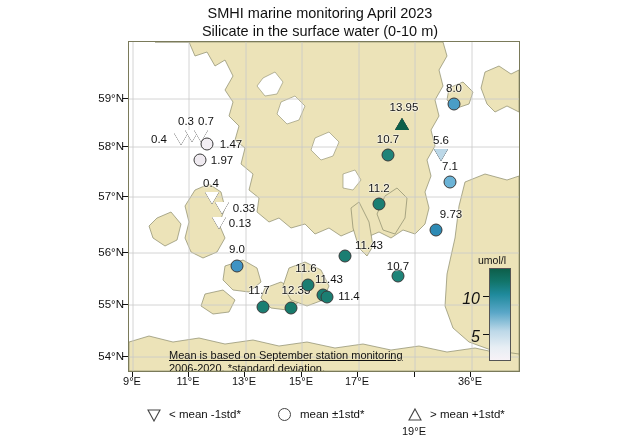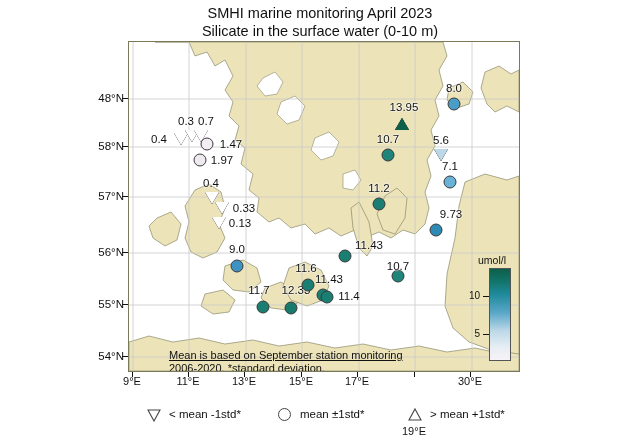--- a/index.html
+++ b/index.html
@@ -30,21 +30,21 @@
   .stlabel{position:absolute;font-size:11.5px;color:#111;white-space:nowrap;
            transform:translate(-50%,-100%);text-shadow:0 0 2px #fff,0 0 2px #fff,0 0 2px #fff;}
 
   
   #cbar{position:absolute;left:489px;top:268px;width:22px;height:93px;
         border:1px solid #555;box-sizing:border-box;
         background:linear-gradient(to top,#f7f2f7 0%,#e7eef4 14%,#bcd8e8 32%,
                    #5aa7c8 52%,#1f8a9c 72%,#12756b 86%,#0d5f4a 100%);}
   #cbar-title{position:absolute;left:478px;top:254px;font-size:10.5px;color:#111;}
   .cb-tick{position:absolute;background:#111;width:6px;height:1px;}
-  .cb-ticklab{position:absolute;font-size:10px;color:#111;text-align:right;width:22px;}
+  .cb-ticklab{position:absolute;font-size:16px;color:#111;text-align:right;width:22px;font-style:italic;}
 
   
   #note{position:absolute;left:168px;top:348px;width:270px;font-size:11px;
         line-height:13px;color:#111;text-decoration:underline;}
 
   
   #blegend{position:absolute;left:0;top:398px;width:640px;height:38px;}
   .lg-item{position:absolute;display:flex;align-items:center;gap:7px;font-size:11.5px;}
   .lg-sym{width:16px;height:16px;position:relative;}
   .lg-dn{position:absolute;left:1px;top:3px;width:0;height:0;
@@ -56,41 +56,41 @@
 </head>
 <body>
 
 <div id="root">
 
   <div class="title-block">
     <div class="title-line">SMHI marine monitoring April 2023</div>
     <div class="title-line">Silicate in the surface water (0-10 m)</div>
   </div>
 
-  <div class="ylab" style="left:72px;top:92px;">48°N</div>
+  <div class="ylab" style="left:72px;top:92px;">59°N</div>
   <div class="ylab" style="left:72px;top:140px;">58°N</div>
   <div class="ylab" style="left:72px;top:190px;">57°N</div>
   <div class="ylab" style="left:72px;top:246px;">56°N</div>
   <div class="ylab" style="left:72px;top:298px;">55°N</div>
   <div class="ylab" style="left:72px;top:350px;">54°N</div>
 
   <div class="tick" style="left:122px;top:98px;width:6px;height:1px;"></div>
   <div class="tick" style="left:122px;top:146px;width:6px;height:1px;"></div>
   <div class="tick" style="left:122px;top:196px;width:6px;height:1px;"></div>
   <div class="tick" style="left:122px;top:252px;width:6px;height:1px;"></div>
   <div class="tick" style="left:122px;top:304px;width:6px;height:1px;"></div>
   <div class="tick" style="left:122px;top:356px;width:6px;height:1px;"></div>
 
   <div class="xlab" style="left:112px;top:375px;">9°E</div>
   <div class="xlab" style="left:168px;top:375px;">11°E</div>
   <div class="xlab" style="left:224px;top:375px;">13°E</div>
   <div class="xlab" style="left:281px;top:375px;">15°E</div>
   <div class="xlab" style="left:337px;top:375px;">17°E</div>
   <div class="xlab" style="left:394px;top:380px;margin-top:45px;">19°E</div>
-  <div class="xlab" style="left:450px;top:375px;">30°E</div>
+  <div class="xlab" style="left:450px;top:375px;">36°E</div>
 
   <div class="tick" style="left:132px;top:372px;width:1px;height:5px;"></div>
   <div class="tick" style="left:188px;top:372px;width:1px;height:5px;"></div>
   <div class="tick" style="left:244px;top:372px;width:1px;height:5px;"></div>
   <div class="tick" style="left:301px;top:372px;width:1px;height:5px;"></div>
   <div class="tick" style="left:357px;top:372px;width:1px;height:5px;"></div>
   <div class="tick" style="left:414px;top:372px;width:1px;height:5px;"></div>
   <div class="tick" style="left:470px;top:372px;width:1px;height:5px;"></div>
 
   <div id="mapframe">

